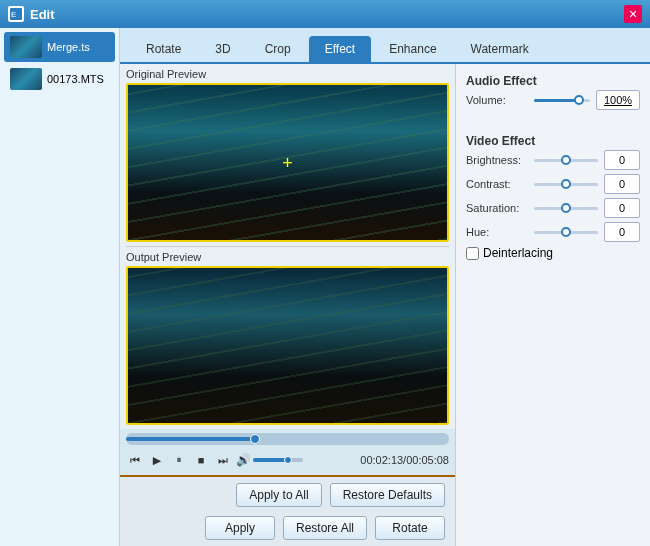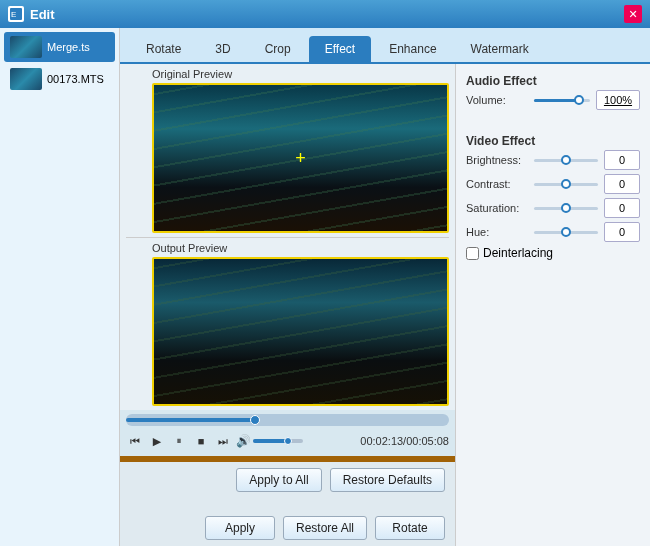--- a/index.html
+++ b/index.html
@@ -79,21 +79,21 @@
       background: #2b7dbf;
       color: white;
     }
 
     
     .content-body { display: flex; flex: 1; overflow: hidden; }
 
     
     .preview-area { flex: 1; display: flex; flex-direction: column; padding: 0; background: #e8f0f5; overflow: hidden; }
 
-    .preview-section { flex: 1; display: flex; flex-direction: column; padding: 4px 6px; margin-left: 26px; }
+    .preview-section { flex: 1; display: flex; flex-direction: column; padding: 4px 6px; }
     .preview-label { font-size: 11px; color: #333; margin-bottom: 3px; font-weight: normal; }
 
     .video-preview {
       flex: 1;
       background: #0a1a2a;
       border: 2px solid #f0d000;
       border-radius: 2px;
       position: relative;
       overflow: hidden;
     }
@@ -280,25 +280,25 @@
     .vol-track { width: 100%; height: 3px; background: #c0d0e0; border-radius: 2px; position: relative; }
     .vol-fill { height: 100%; background: #2b7dbf; width: 80%; border-radius: 2px; }
     .vol-thumb { width: 10px; height: 10px; background: white; border: 2px solid #2b7dbf; border-radius: 50%; position: absolute; top: -3.5px; left: 80%; transform: translateX(-50%); }
 
     .deinterlace-row { display: flex; align-items: center; gap: 4px; }
     .deinterlace-row input[type=checkbox] { width: 13px; height: 13px; }
 
     
     .bottom-bar {
       background: #e0eaf0;
-      border-top: 6px solid #a16207;
+      border-top: 2px solid #a16207;
       padding: 6px 10px;
       display: flex;
       justify-content: flex-end;
-      gap: 24px;
+      gap: 9px;
       flex-direction: column;
     }
     .bottom-row1 { display: flex; justify-content: flex-end; gap: 8px; }
     .bottom-row2 { display: flex; justify-content: flex-end; gap: 8px; }
 
     .action-btn {
       padding: 4px 12px;
       border-radius: 3px;
       border: 1px solid #9ab;
       background: linear-gradient(to bottom, #f8fcff, #d8eaf8);

